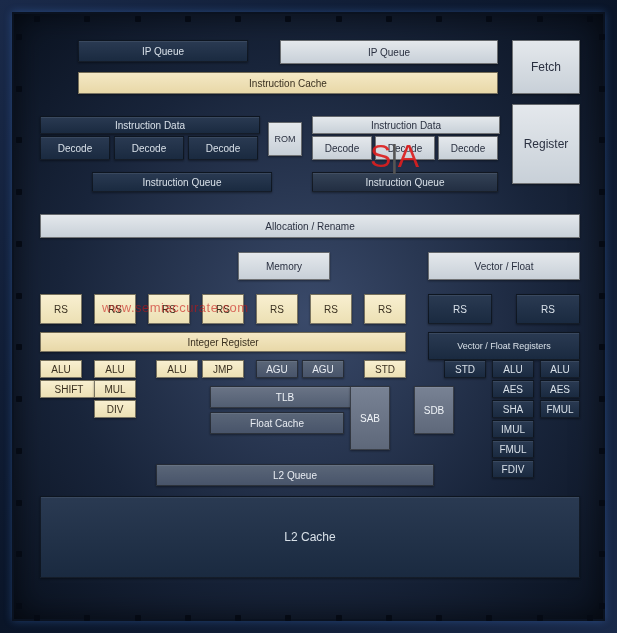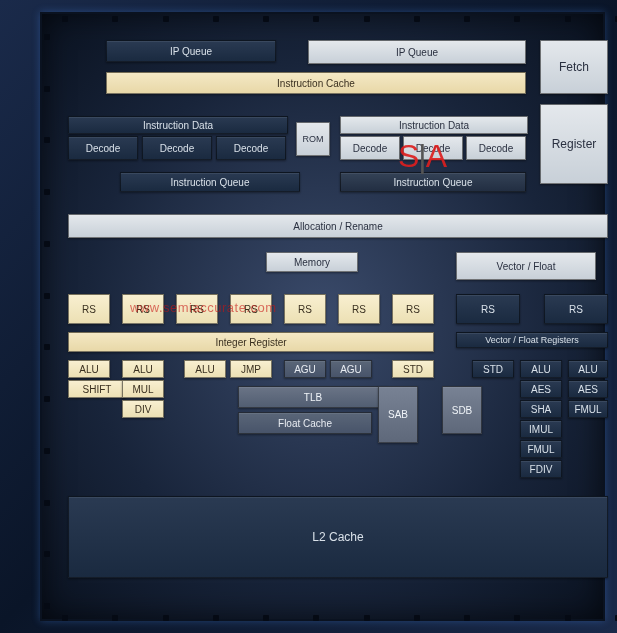--- a/index.html
+++ b/index.html
@@ -11,21 +11,20 @@
   color: #e8e8e8;
   position: relative;
   overflow: hidden;
 }
 .die {
   position: absolute;
   left: 12px; top: 12px; right: 12px; bottom: 12px;
   background: radial-gradient(ellipse at center, #3a4a6a 0%, #18243a 60%, #0a1220 100%);
   border: 2px solid #0a1220;
   box-shadow: inset 0 0 30px rgba(0,0,0,0.6), 0 0 8px rgba(80,150,255,0.3);
-  margin-left: 28px;
 }
 .pad { position:absolute; width:6px; height:6px; background:#050a14; border-radius:1px; }
 .inner {
   position: absolute; left: 26px; top: 26px; right: 26px; bottom: 26px;
 }
 .blk {
   position: absolute;
   display: flex; align-items: center; justify-content: center;
   text-align: center;
   border: 1px solid rgba(0,0,0,0.5);
@@ -71,54 +70,55 @@
     <div class="blk light" style="left:335px; top:96px; width:60px; height:24px">Decode</div>
     <div class="blk light" style="left:398px; top:96px; width:60px; height:24px">Decode</div>
 
     <div class="blk light big" style="left:472px; top:64px; width:68px; height:80px">Register</div>
 
     <div class="blk navy" style="left:52px; top:132px; width:180px; height:20px">Instruction Queue</div>
     <div class="blk navy2" style="left:272px; top:132px; width:186px; height:20px">Instruction Queue</div>
 
     <div class="blk light" style="left:0; top:174px; width:540px; height:24px">Allocation / Rename</div>
 
-    <div class="blk light" style="left:198px; top:212px; width:92px; height:20px">Memory</div>
-    <div class="blk light" style="left:388px; top:212px; width:140px; height:28px">Vector / Float</div>
+    <div class="blk light" style="left:198px; top:212px; width:92px; height:28px">Memory</div>
+    <div class="blk light" style="left:388px; top:212px; width:152px; height:28px">Vector / Float</div>
 
     <div class="blk cream2" style="left:0; top:254px; width:42px; height:30px">RS</div>
     <div class="blk cream2" style="left:54px; top:254px; width:42px; height:30px">RS</div>
     <div class="blk cream2" style="left:108px; top:254px; width:42px; height:30px">RS</div>
     <div class="blk cream2" style="left:162px; top:254px; width:42px; height:30px">RS</div>
     <div class="blk cream2" style="left:216px; top:254px; width:42px; height:30px">RS</div>
     <div class="blk cream2" style="left:270px; top:254px; width:42px; height:30px">RS</div>
     <div class="blk cream2" style="left:324px; top:254px; width:42px; height:30px">RS</div>
     <div class="blk navy" style="left:388px; top:254px; width:64px; height:30px">RS</div>
     <div class="blk navy" style="left:476px; top:254px; width:64px; height:30px">RS</div>
 
     <div class="blk cream" style="left:0; top:292px; width:366px; height:20px">Integer Register</div>
-    <div class="blk navy" style="left:388px; top:292px; width:152px; height:16px; font-size:9px">Vector / Float Registers</div>
+    <div class="blk navy" style="left:388px; top:292px; width:152px; height:28px; font-size:9px">Vector / Float Registers</div>
 
     <div class="blk cream2" style="left:0; top:320px; width:42px; height:18px">ALU</div>
     <div class="blk cream2" style="left:0; top:340px; width:58px; height:18px">SHIFT</div>
 
     <div class="blk cream2" style="left:54px; top:320px; width:42px; height:18px">ALU</div>
     <div class="blk cream2" style="left:54px; top:340px; width:42px; height:18px">MUL</div>
     <div class="blk cream2" style="left:54px; top:360px; width:42px; height:18px">DIV</div>
 
     <div class="blk cream2" style="left:116px; top:320px; width:42px; height:18px">ALU</div>
     <div class="blk cream2" style="left:162px; top:320px; width:42px; height:18px">JMP</div>
 
     <div class="blk slate" style="left:216px; top:320px; width:42px; height:18px">AGU</div>
     <div class="blk slate" style="left:262px; top:320px; width:42px; height:18px">AGU</div>
     <div class="blk cream2" style="left:324px; top:320px; width:42px; height:18px">STD</div>
 
     <div class="blk slate2" style="left:170px; top:346px; width:150px; height:22px">TLB</div>
     <div class="blk slate" style="left:170px; top:372px; width:134px; height:22px">Float Cache</div>
-    <div class="blk grey" style="left:310px; top:346px; width:40px; height:57px">SAB</div>
+    <div class="blk grey" style="left:310px; top:346px; width:40px; height:64px">SAB</div>
     <div class="blk grey" style="left:374px; top:346px; width:40px; height:48px">SDB</div>
+    <div class="blk slate" style="left:116px; top:424px; width:278px; height:22px">L2 Queue</div>
 
     <div class="blk navy" style="left:404px; top:320px; width:42px; height:18px">STD</div>
     <div class="blk navy" style="left:452px; top:320px; width:42px; height:18px">ALU</div>
     <div class="blk navy" style="left:452px; top:340px; width:42px; height:18px">AES</div>
     <div class="blk navy" style="left:452px; top:360px; width:42px; height:18px">SHA</div>
     <div class="blk navy" style="left:452px; top:380px; width:42px; height:18px">IMUL</div>
     <div class="blk navy" style="left:452px; top:400px; width:42px; height:18px">FMUL</div>
     <div class="blk navy" style="left:452px; top:420px; width:42px; height:18px">FDIV</div>
     <div class="blk navy" style="left:500px; top:320px; width:40px; height:18px">ALU</div>
     <div class="blk navy" style="left:500px; top:340px; width:40px; height:18px">AES</div>

